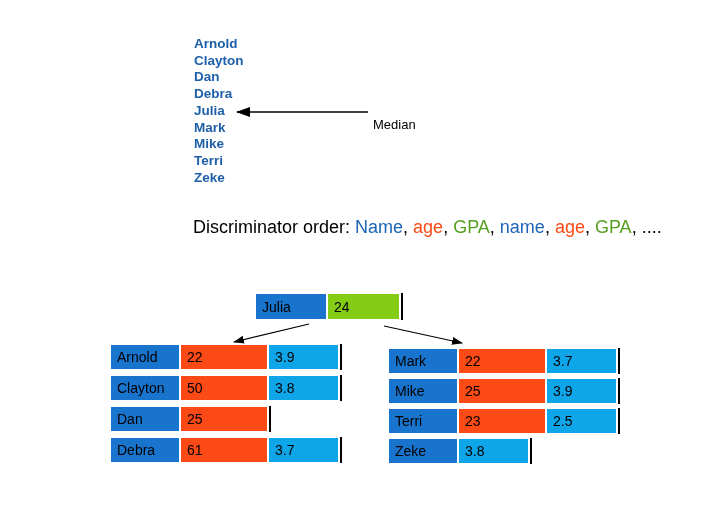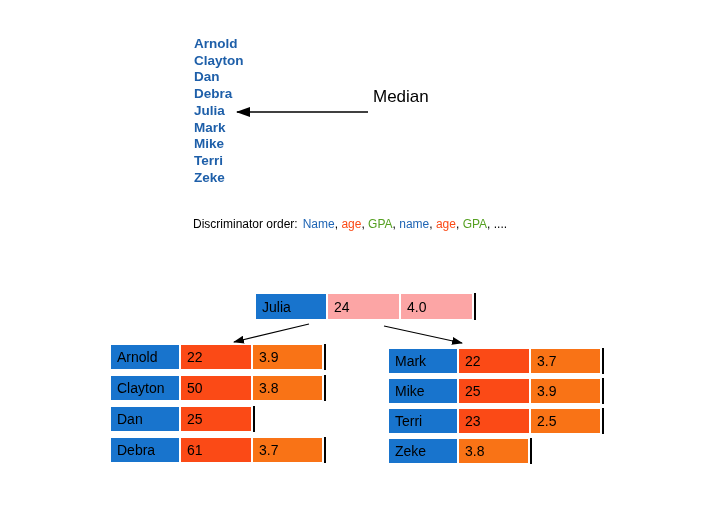--- a/index.html
+++ b/index.html
@@ -7,39 +7,39 @@
     position:relative;width:703px;height:507px;background:#ffffff;overflow:hidden;
     font-family:"Liberation Sans","DejaVu Sans",sans-serif;color:#000;margin-left:16px;
   }
   
   .names-list{position:absolute;left:178px;top:36px;}
   .names-list .name-item{
     font-size:13.5px;font-weight:bold;line-height:16.7px;color:#1E5FA9;
     white-space:nowrap;
   }
   
-  .median-label{position:absolute;left:357px;top:87px;font-size:17px;color:#000;}
+  .median-label{position:absolute;left:357px;top:117px;font-size:13px;color:#000;}
   
-  .discriminator{position:absolute;left:177px;top:217px;font-size:12px;white-space:nowrap;}
+  .discriminator{position:absolute;left:177px;top:217px;font-size:18px;white-space:nowrap;}
   .discriminator .p-black{color:#000000;}
   .discriminator .p-blue{color:#1E64B4;}
   .discriminator .p-orange{color:#FB4A16;}
   .discriminator .p-green{color:#55A021;}
   .discriminator .prefix{margin-right:5px;}
   
   .record{position:absolute;display:flex;align-items:stretch;}
   .cell{
     height:24px;display:flex;align-items:center;
     padding-left:6px;box-sizing:border-box;
     font-size:14px;color:#000;margin-right:2px;
   }
   .cell.c-name{background:#1874CD;width:68px;}
-  .cell.c-age{background:#FB4A16;width:70px;}
-  .cell.c-gpa{background:#f97316;width:69px;}
-  .cell.c-gray{background:#fca5a5;}
+  .cell.c-age{background:#FB4A16;width:86px;}
+  .cell.c-gpa{background:#0ea5e9;width:69px;}
+  .cell.c-gray{background:#84cc16;}
   .endbar{width:2px;height:26px;background:#000;margin-top:-1px;}
   
   .root-node{left:240px;top:294px;}
   .root-node .cell{height:25px;}
   .root-node .c-name{width:70px;}
   .root-node .c-gray.g1{width:71px;}
   .root-node .c-gray.g2{width:71px;}
   .root-node .endbar{height:27px;}
   
   .left-table .record{left:95px;}
@@ -66,21 +66,20 @@
 
   <div class="median-label">Median</div>
 
   <div class="discriminator">
     <span class="p-black prefix">Discriminator order:</span><span class="p-blue">Name</span><span class="p-black">, </span><span class="p-orange">age</span><span class="p-black">, </span><span class="p-green">GPA</span><span class="p-black">, </span><span class="p-blue">name</span><span class="p-black">, </span><span class="p-orange">age</span><span class="p-black">, </span><span class="p-green">GPA</span><span class="p-black">, ....</span>
   </div>
 
   <div class="record root-node">
     <div class="cell c-name">Julia</div>
     <div class="cell c-gray g1">24</div>
-    <div class="cell c-gray g2">4.0</div>
     <div class="endbar"></div>
   </div>
 
   <div class="left-table">
     <div class="record" style="top:345px">
       <div class="cell c-name">Arnold</div>
       <div class="cell c-age">22</div>
       <div class="cell c-gpa">3.9</div>
       <div class="endbar"></div>
     </div>

